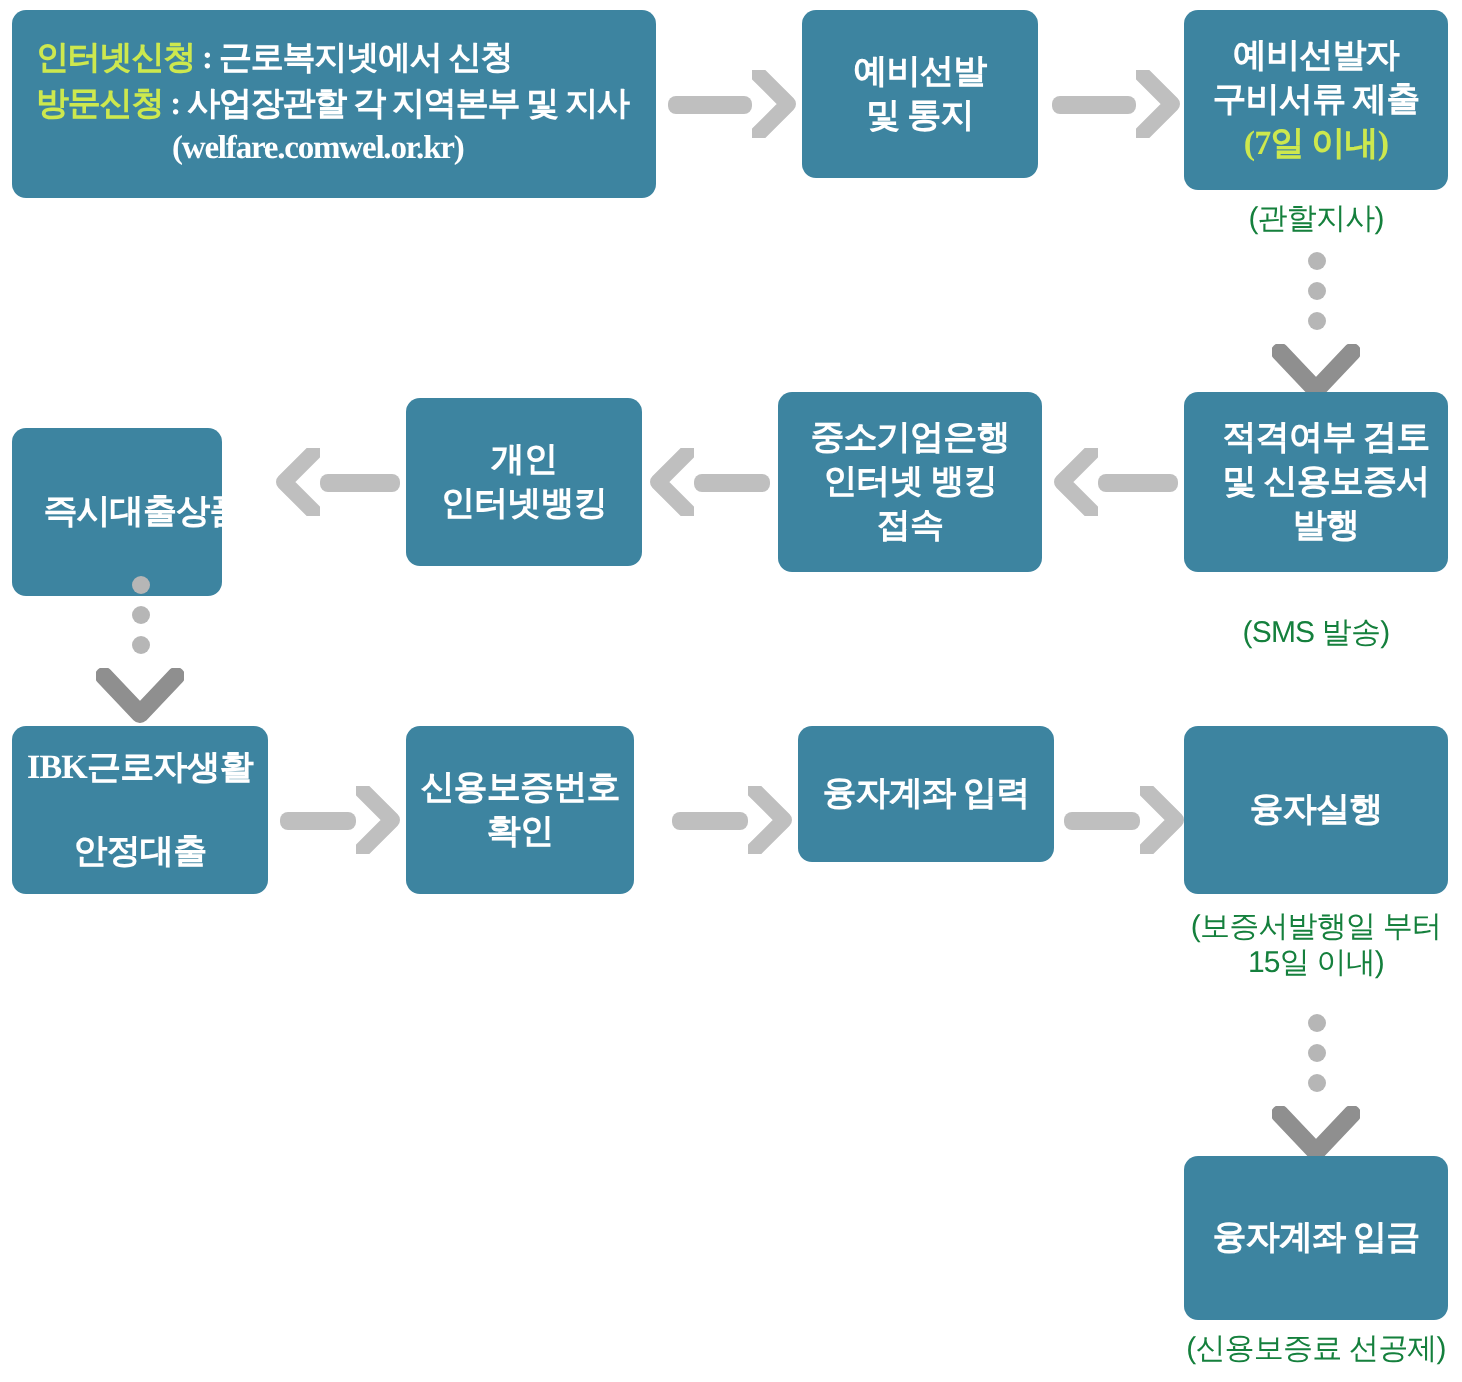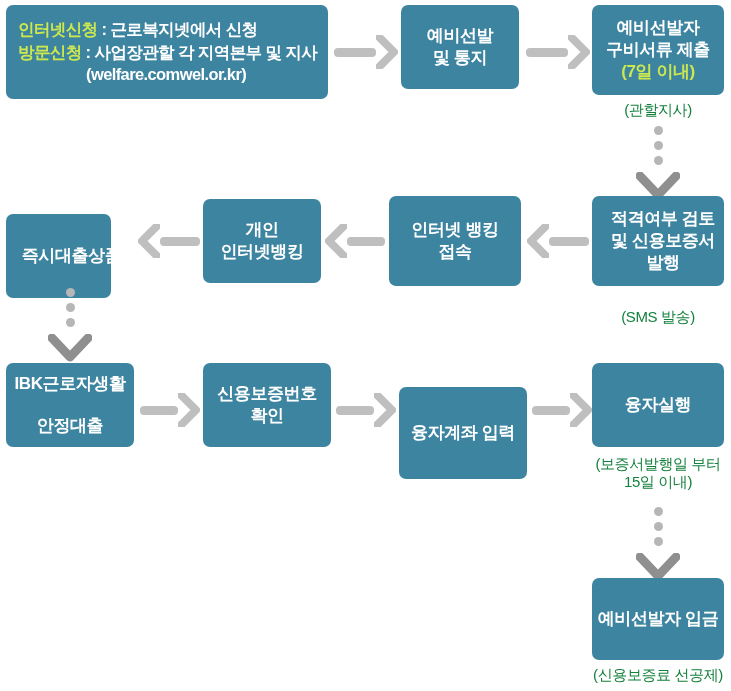--- a/index.html
+++ b/index.html
@@ -31,20 +31,21 @@
     flex-direction: column;
     align-items: center;
     justify-content: center;
     text-align: center;
     line-height: 1.28;
     font-size: 17px;
     font-weight: 700;
     letter-spacing: -0.4px;
     box-sizing: border-box;
     padding: 4px 6px;
+    font-family: Liberation Serif, serif;
   }
   .box .ln { display: block; white-space: nowrap; }
 
   
   .box-intro {
     align-items: flex-start;
     justify-content: center;
     text-align: left;
     padding: 6px 10px 6px 12px;
   }
@@ -183,20 +184,21 @@
   <div class="arrow-h rtl" style="left:527px; top:221px; width:62px;">
     <span class="bar"></span>
     <span class="chev">
       <svg width="22" height="34" viewBox="0 0 22 34">
           <path d="M19 2 L4 17 L19 32" fill="none" stroke="#bfbfbf" stroke-width="8" stroke-linecap="round" stroke-linejoin="round"></path>
         </svg>
     </span>
   </div>
 
   <div class="box" style="left:389px; top:196px; width:132px; height:90px;">
+    <span class="ln">중소기업은행</span>
     <span class="ln">인터넷 뱅킹</span>
     <span class="ln">접속</span>
   </div>
 
   <div class="arrow-h rtl" style="left:325px; top:221px; width:60px;">
     <span class="bar"></span>
     <span class="chev">
       <svg width="22" height="34" viewBox="0 0 22 34">
           <path d="M19 2 L4 17 L19 32" fill="none" stroke="#bfbfbf" stroke-width="8" stroke-linecap="round" stroke-linejoin="round"></path>
         </svg>
@@ -239,35 +241,35 @@
 
   <div class="arrow-h" style="left:140px; top:390px; width:60px;">
     <span class="bar"></span>
     <span class="chev">
       <svg width="22" height="34" viewBox="0 0 22 34">
           <path d="M3 2 L18 17 L3 32" fill="none" stroke="#bfbfbf" stroke-width="8" stroke-linecap="round" stroke-linejoin="round"></path>
         </svg>
     </span>
   </div>
 
-  <div class="box" style="left:203px; top:363px; width:128px; height:84px;">
+  <div class="box" style="left:203px; top:363px; width:114px; height:84px;">
     <span class="ln">신용보증번호</span>
     <span class="ln">확인</span>
   </div>
 
   <div class="arrow-h" style="left:336px; top:390px; width:60px;">
     <span class="bar"></span>
     <span class="chev">
       <svg width="22" height="34" viewBox="0 0 22 34">
           <path d="M3 2 L18 17 L3 32" fill="none" stroke="#bfbfbf" stroke-width="8" stroke-linecap="round" stroke-linejoin="round"></path>
         </svg>
     </span>
   </div>
 
-  <div class="box" style="left:399px; top:363px; width:128px; height:92px;margin-top:24px;">
+  <div class="box" style="left:399px; top:363px; width:128px; height:68px;">
     <span class="ln">융자계좌 입력</span>
   </div>
 
   <div class="arrow-h" style="left:532px; top:390px; width:60px;">
     <span class="bar"></span>
     <span class="chev">
       <svg width="22" height="34" viewBox="0 0 22 34">
           <path d="M3 2 L18 17 L3 32" fill="none" stroke="#bfbfbf" stroke-width="8" stroke-linecap="round" stroke-linejoin="round"></path>
         </svg>
     </span>
@@ -284,17 +286,17 @@
     <span class="dot"></span>
     <span class="dot"></span>
     <span class="vchev">
       <svg width="44" height="28" viewBox="0 0 44 28">
           <path d="M4 4 L22 23 L40 4" fill="none" stroke="#8f8f8f" stroke-width="9" stroke-linecap="round" stroke-linejoin="round"></path>
         </svg>
     </span>
   </div>
 
   <div class="box" style="left:592px; top:578px; width:132px; height:82px;">
-    <span class="ln">예비선발자 입금</span>
+    <span class="ln">융자계좌 입금</span>
   </div>
   <div class="caption" style="left:570px; top:666px; width:176px;">(신용보증료 선공제)</div>
 
 </div>
 
 </body></html>

